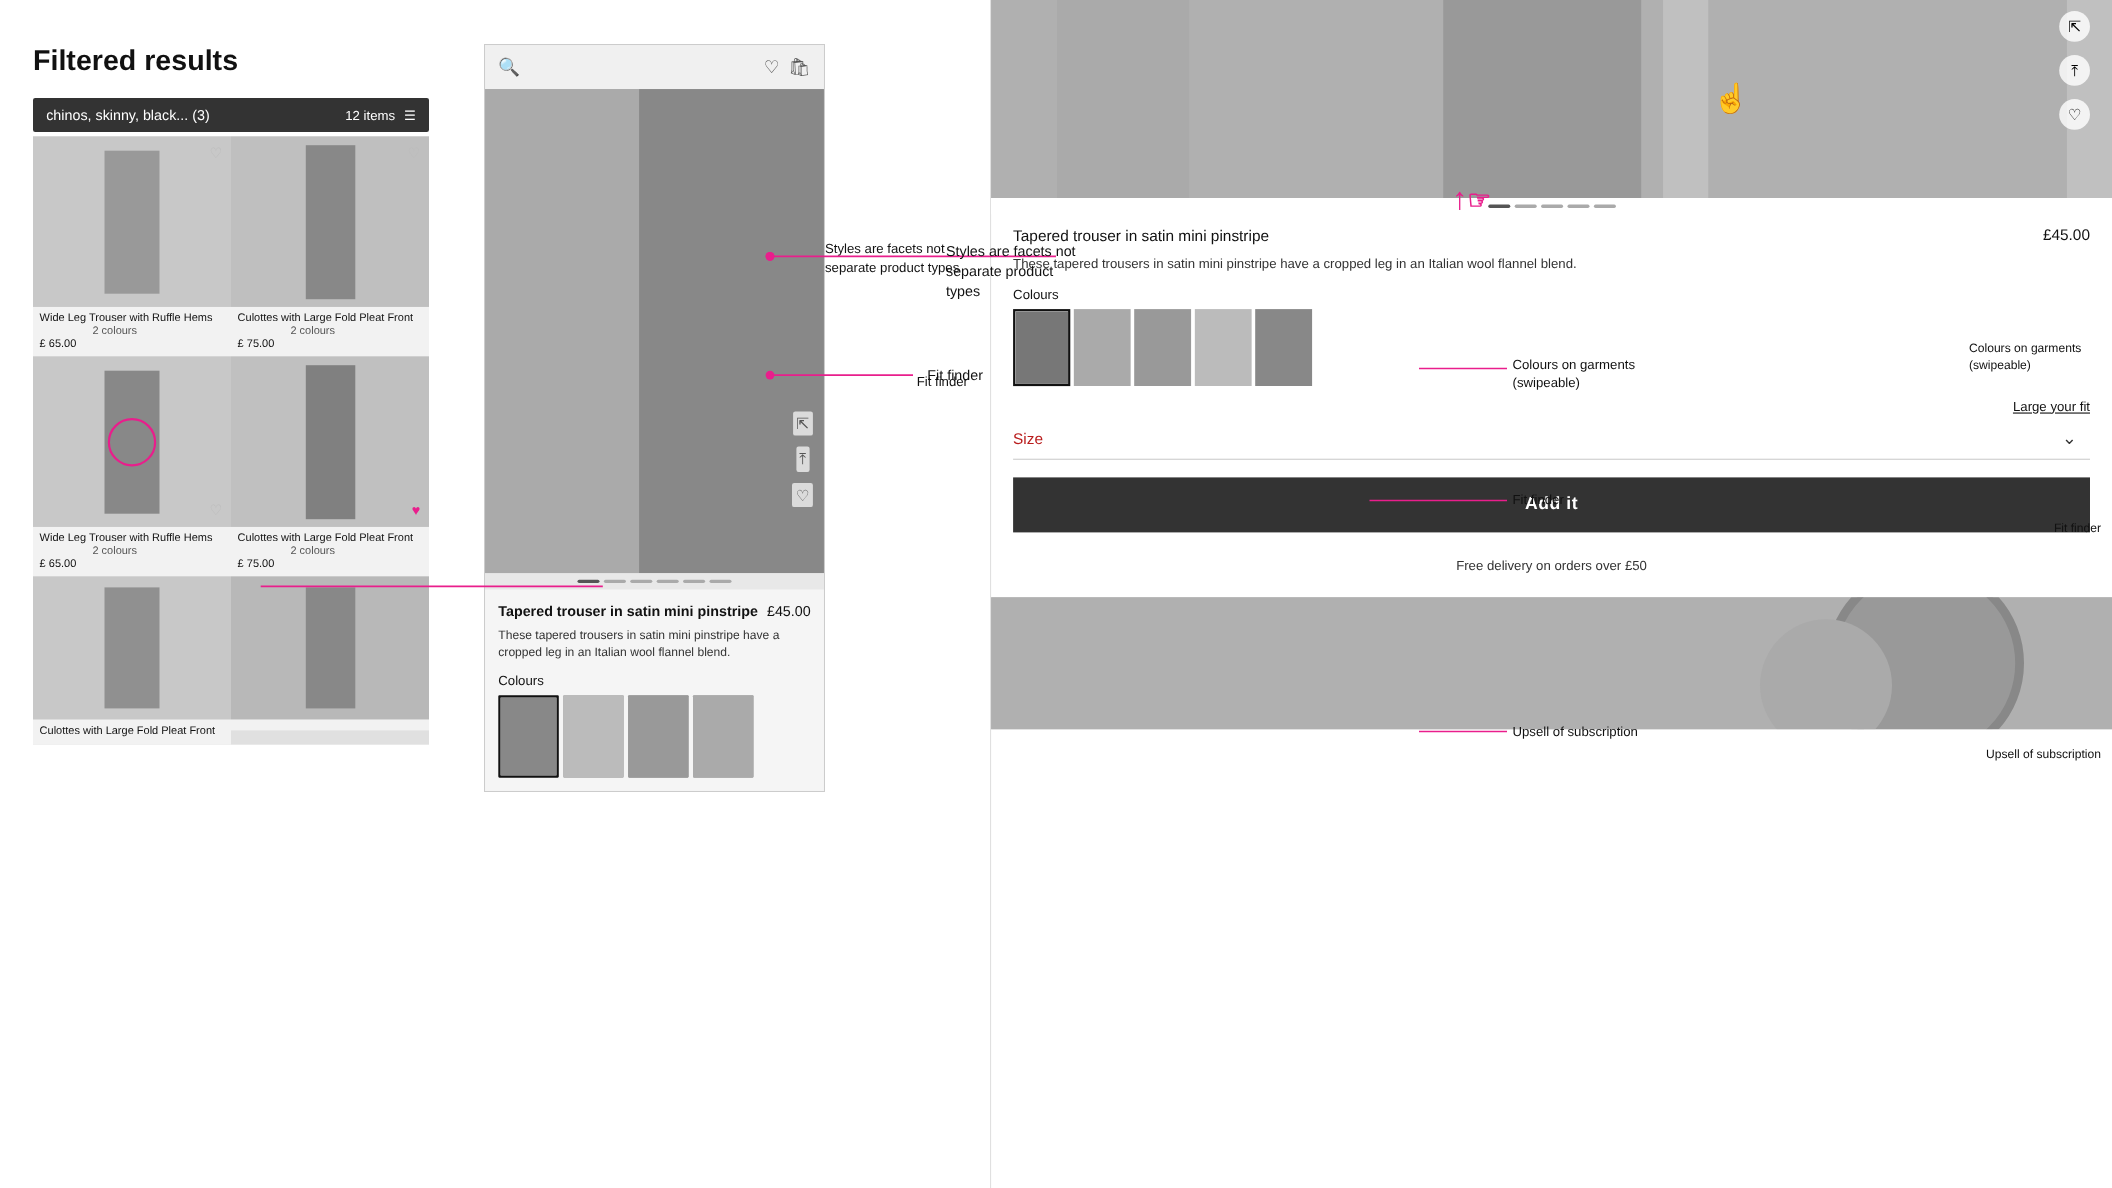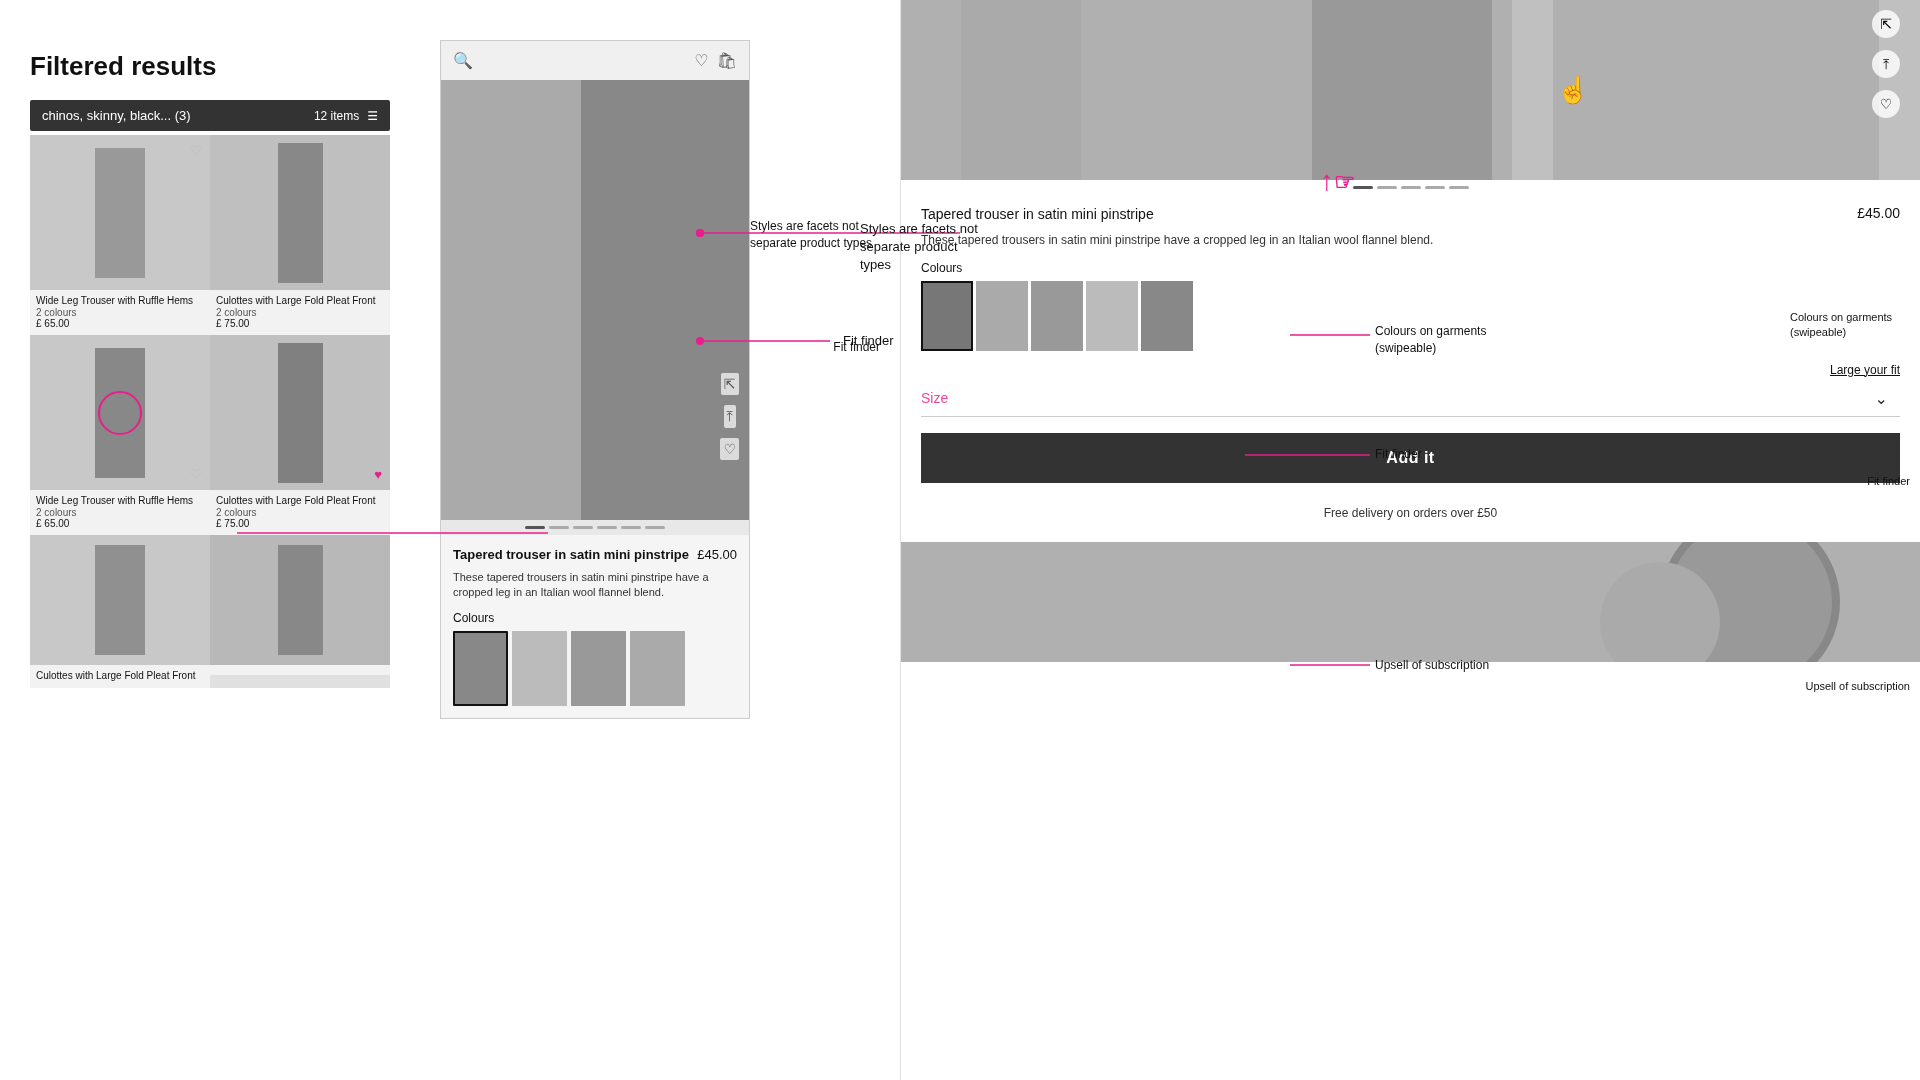--- a/index.html
+++ b/index.html
@@ -15,21 +15,21 @@
     .page-layout {
       display: flex;
       width: 1920px;
       height: 1080px;
       position: relative;
     }
 
     
     .filtered-results-panel {
       width: 420px;
-      padding: 51px 30px;
+      padding: 40px 30px;
       flex-shrink: 0;
     }
 
     .section-title {
       font-size: 26px;
       font-weight: 700;
       margin-bottom: 18px;
       color: #111;
     }
 
@@ -54,20 +54,21 @@
 
     .product-grid {
       display: grid;
       grid-template-columns: 1fr 1fr;
       gap: 0;
     }
 
     .product-colours {
       color: #555;
       font-size: 10px;
+      margin-left: 48px;
     }
 
     .heart-icon {
       position: absolute;
       top: 8px;
       right: 8px;
       font-size: 16px;
       color: #888;
       cursor: pointer;
     }
@@ -341,21 +342,21 @@
       padding: 8px 12px 8px 0;
       display: flex;
       justify-content: space-between;
       align-items: center;
       margin-bottom: 16px;
       cursor: pointer;
     }
 
     .size-selector-label {
       font-size: 14px;
-      color: #ec4899;
+      color: #b91c1c;
     }
 
     .chevron-down {
       font-size: 16px;
       color: #333;
     }
 
     .add-it-btn {
       width: 100%;
       background: #333;

